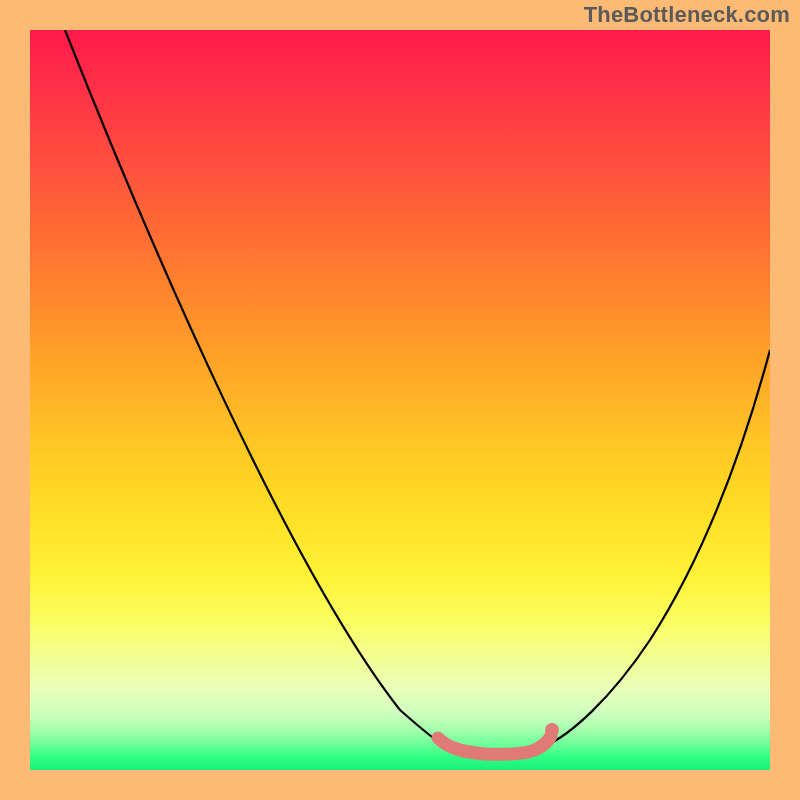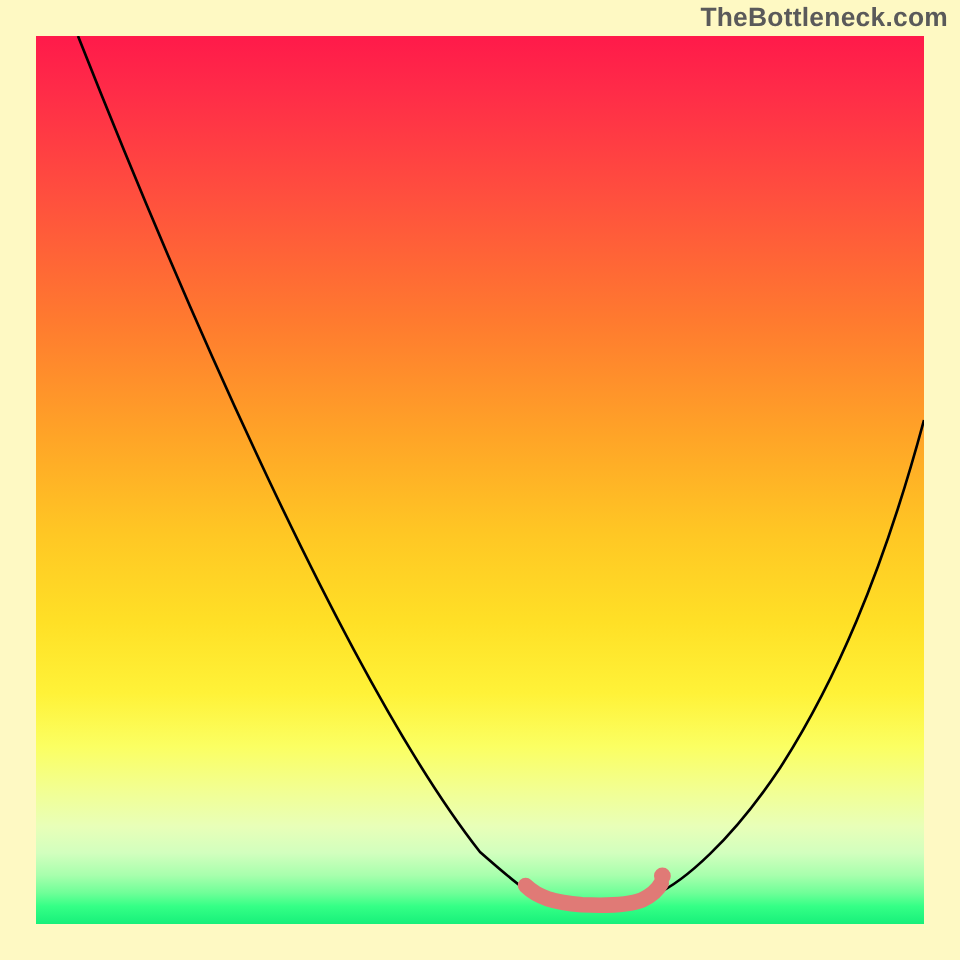--- a/index.html
+++ b/index.html
@@ -8,21 +8,21 @@
     width: 800px;
     height: 800px;
     background: #000;
     overflow: hidden;
     font-family: Arial, Helvetica, sans-serif;
   }
   .frame {
     position: relative;
     width: 800px;
     height: 800px;
-    background: #fef9c3;
+    background: #fdba74;
   }
   .watermark {
     position: absolute;
     top: 2px;
     right: 10px;
     font-size: 22px;
     font-weight: 600;
     color: #5a5a5a;
     letter-spacing: 0.2px;
     z-index: 5;

